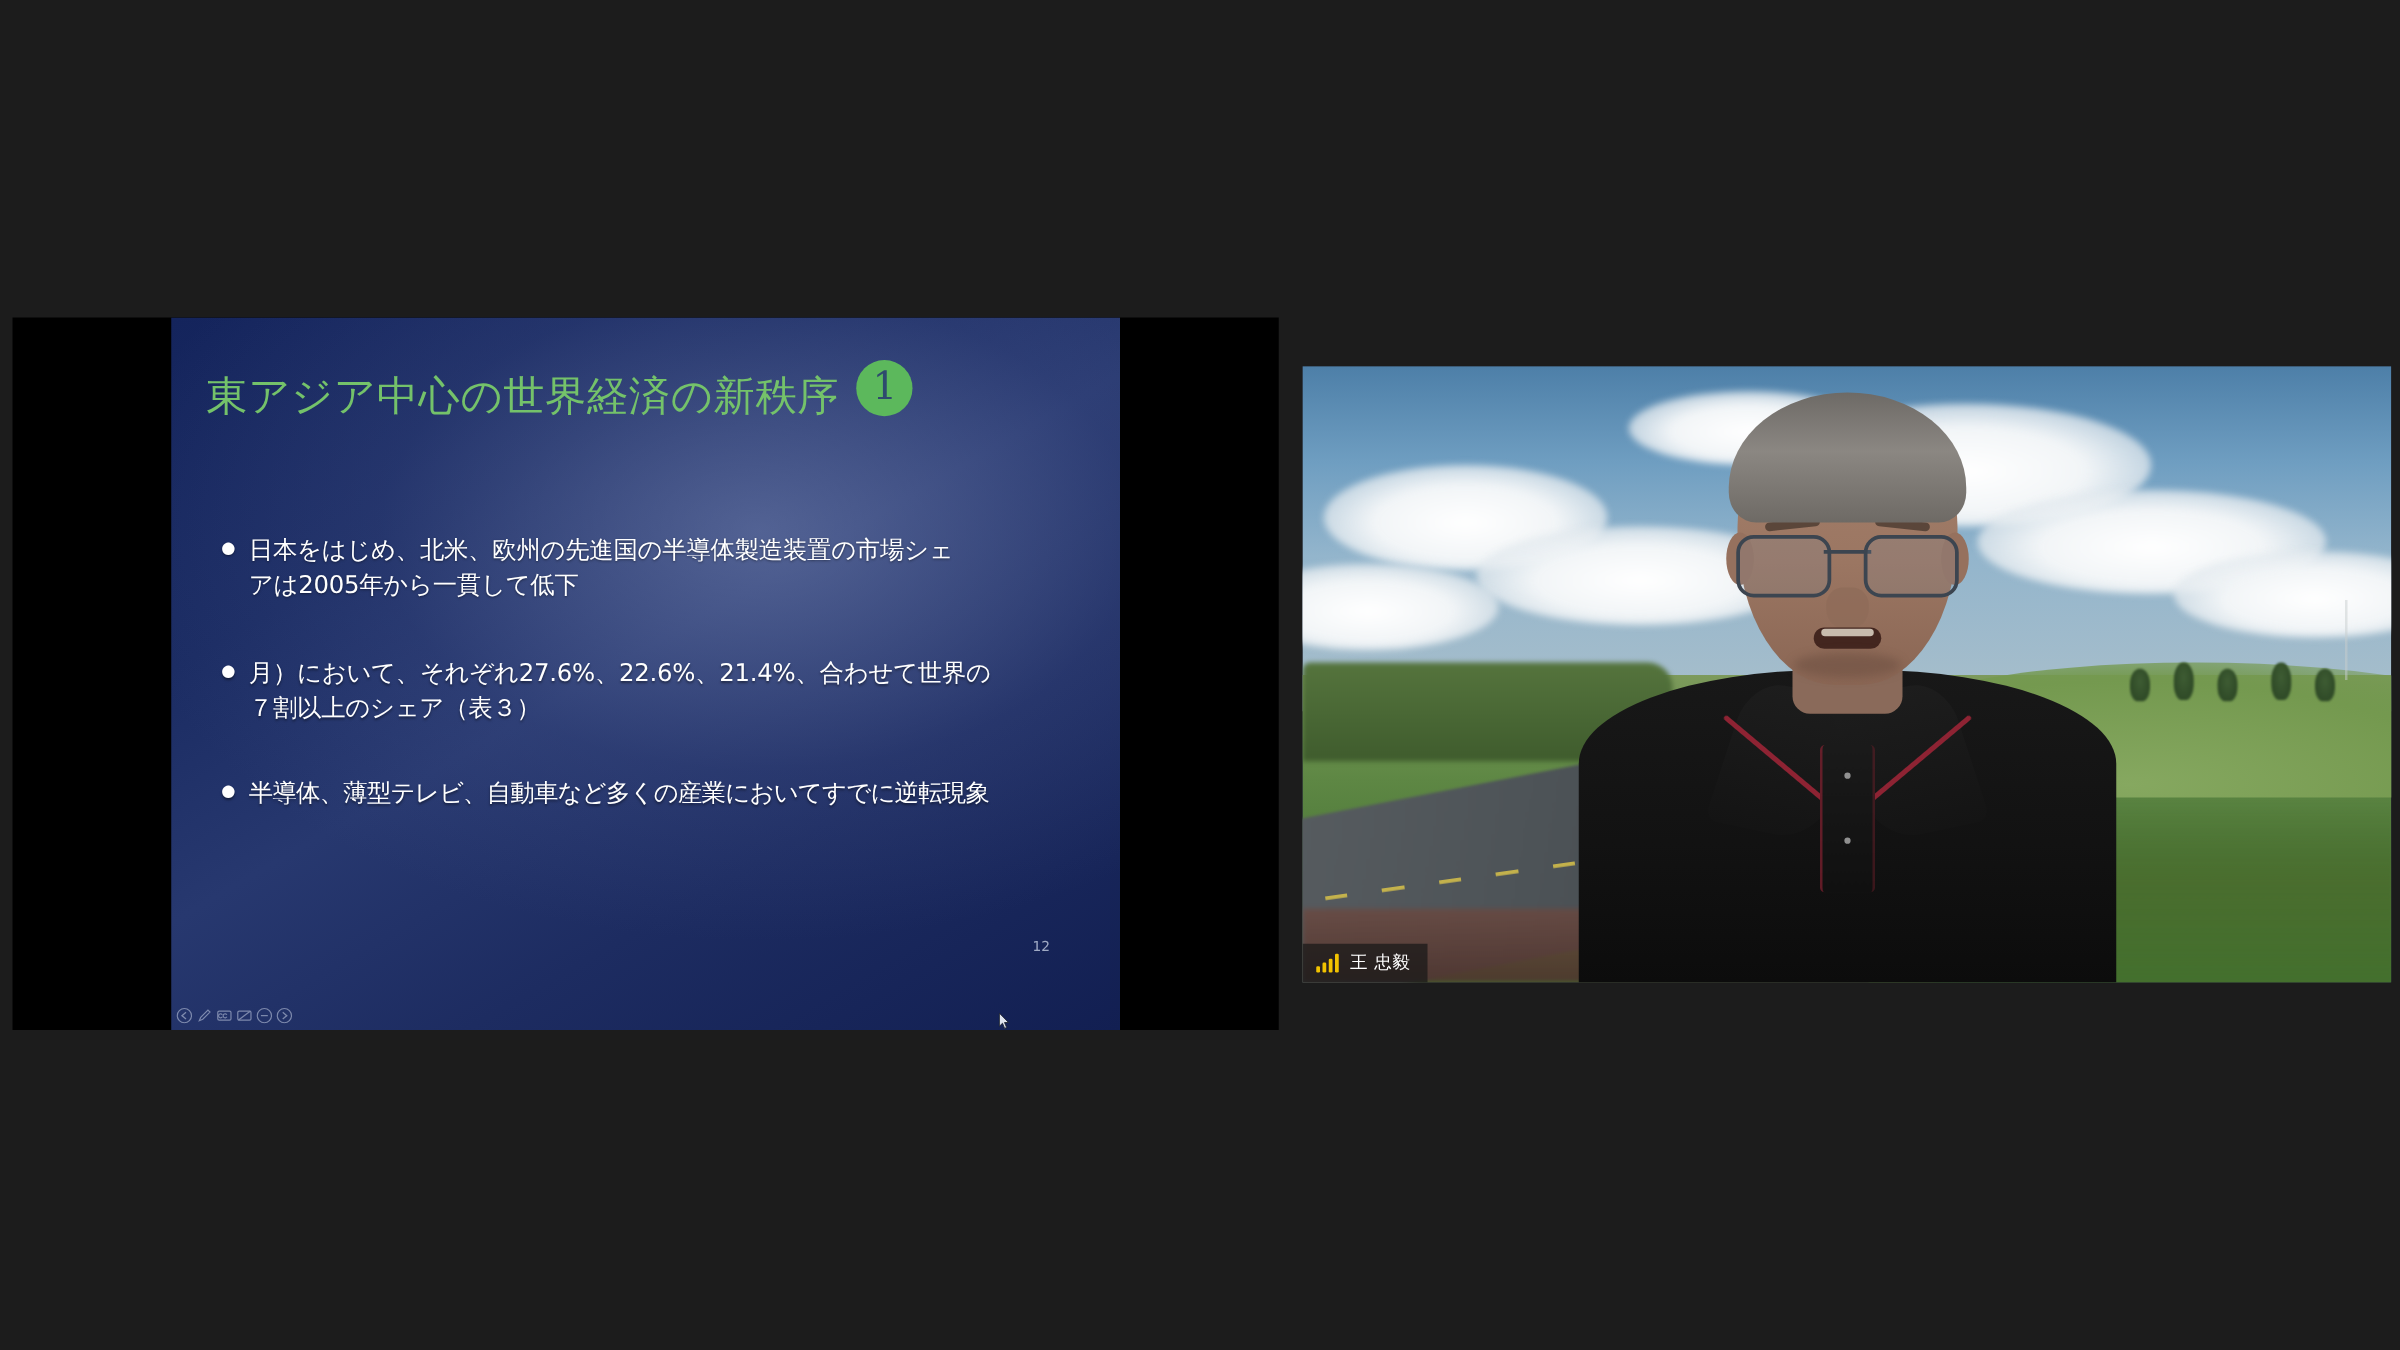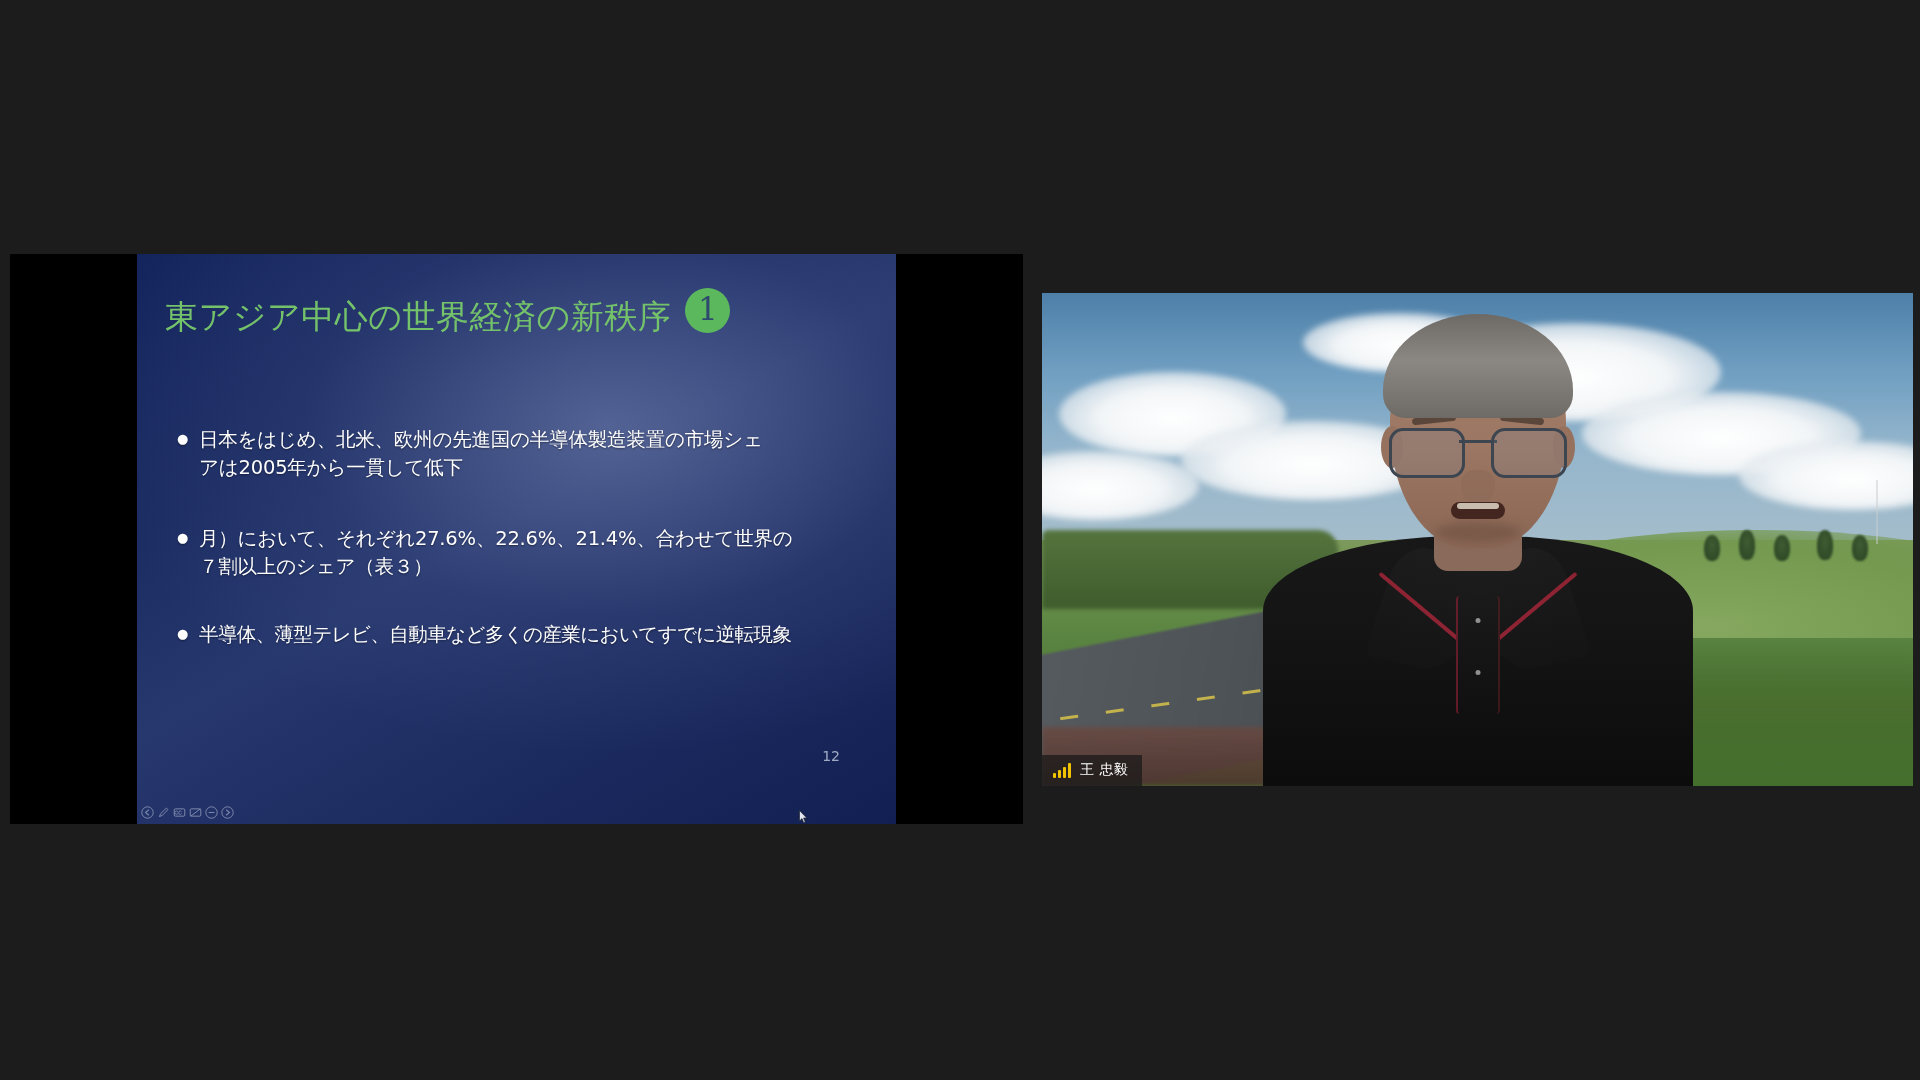--- a/index.html
+++ b/index.html
@@ -111,21 +111,21 @@
 
   .bullet-2 { margin-bottom: 40px; }
   .bullet-3 { letter-spacing: -0.6px; }
 
   .slide-number {
     position: absolute;
     right: 56px;
     bottom: 60px;
     color: #b9c2d8;
     font-family: "DejaVu Sans", "Liberation Sans", sans-serif;
-    font-size: 14px;
+    font-size: 11px;
     opacity: 0.85;
     margin-left: 22px;
   }
 
   
   .pres-toolbar {
     position: absolute;
     left: 0px;
     bottom: 3px;
     display: flex;

